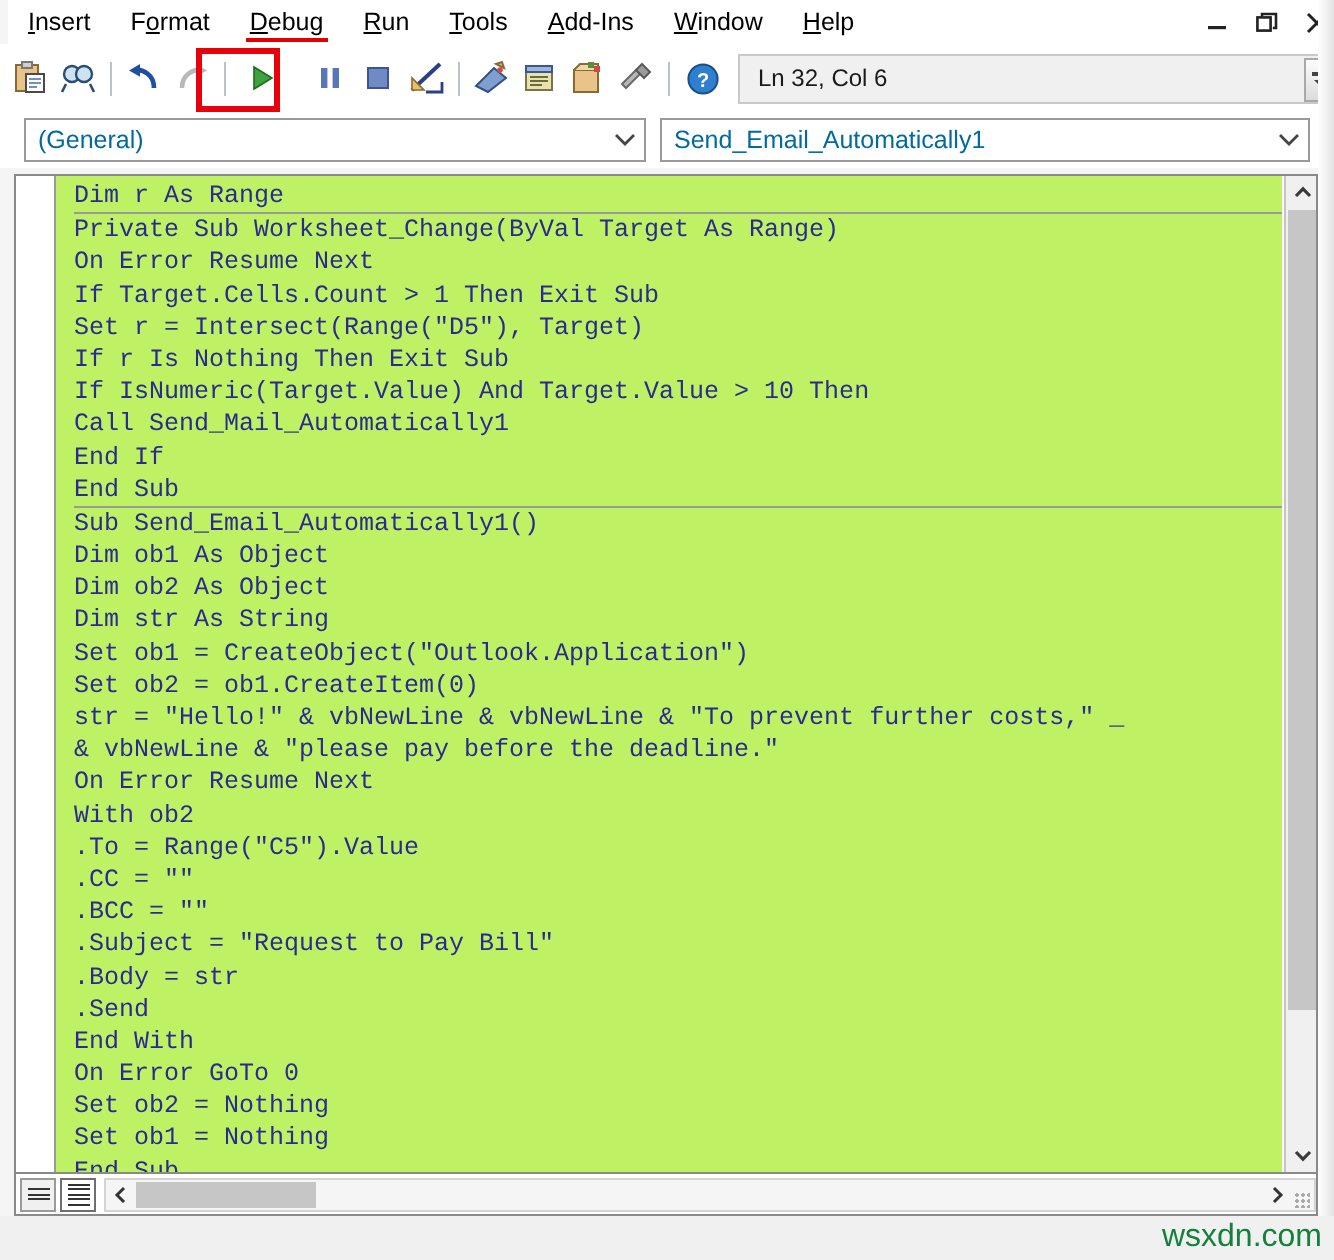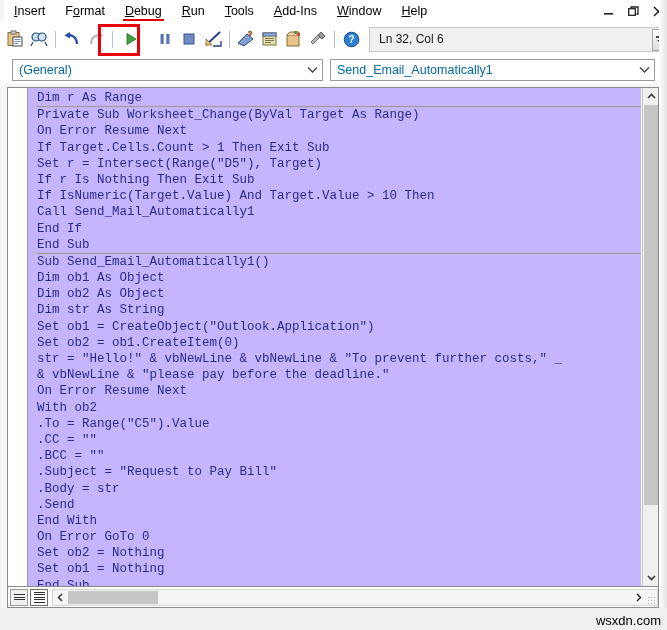--- a/index.html
+++ b/index.html
@@ -82,21 +82,21 @@
   .codepane{
     position:absolute;left:7px;top:87px;width:652px;height:500px;
     background:#ffffff;border:1px solid #8a8a8a;box-sizing:border-box;overflow:hidden;
   }
   .margin-ind{
     position:absolute;left:0;top:0;width:19px;height:498px;background:#ffffff;
     border-right:1px solid #9a9a9a;
   }
   .codearea{
     position:absolute;left:20px;top:0;right:17px;top:0;height:498px;
-    background:#c4b5fd;overflow:hidden;
+    background:#bef264;overflow:hidden;
   }
   .code{
     font-family:"Liberation Mono","DejaVu Sans Mono",monospace;
     font-size:12.5px;line-height:16.2px;color:#2b2b8f;
     white-space:pre;padding:2px 0 0 9px;
   }
   .code .ln{height:16.2px;}
   .code .sepline{
     border-top:1px solid #9a9a9a;margin:0;height:0;
   }
@@ -143,21 +143,21 @@
   }
   .hs-grip{
     position:absolute;right:2px;bottom:1px;width:8px;height:8px;
     background:
       radial-gradient(circle,#aaa 40%,transparent 41%) 0 0/3px 3px repeat;
   }
   .outer-shadow{
     position:absolute;left:0;top:608px;width:667px;height:22px;background:#f0f0f0;
   }
   .watermark{
-    position:absolute;right:6px;bottom:2px;font-size:13px;color:#000000;
+    position:absolute;right:6px;bottom:2px;font-size:16px;color:#15803d;
     font-family:"Liberation Sans",sans-serif;
     margin-top:12px;
   }
   .frame-right{
     position:absolute;right:0;top:0;width:8px;height:610px;
     background:linear-gradient(90deg,#ffffff,#e3e3e3);
   }
   svg{display:block;}
 </style>
 </head>

